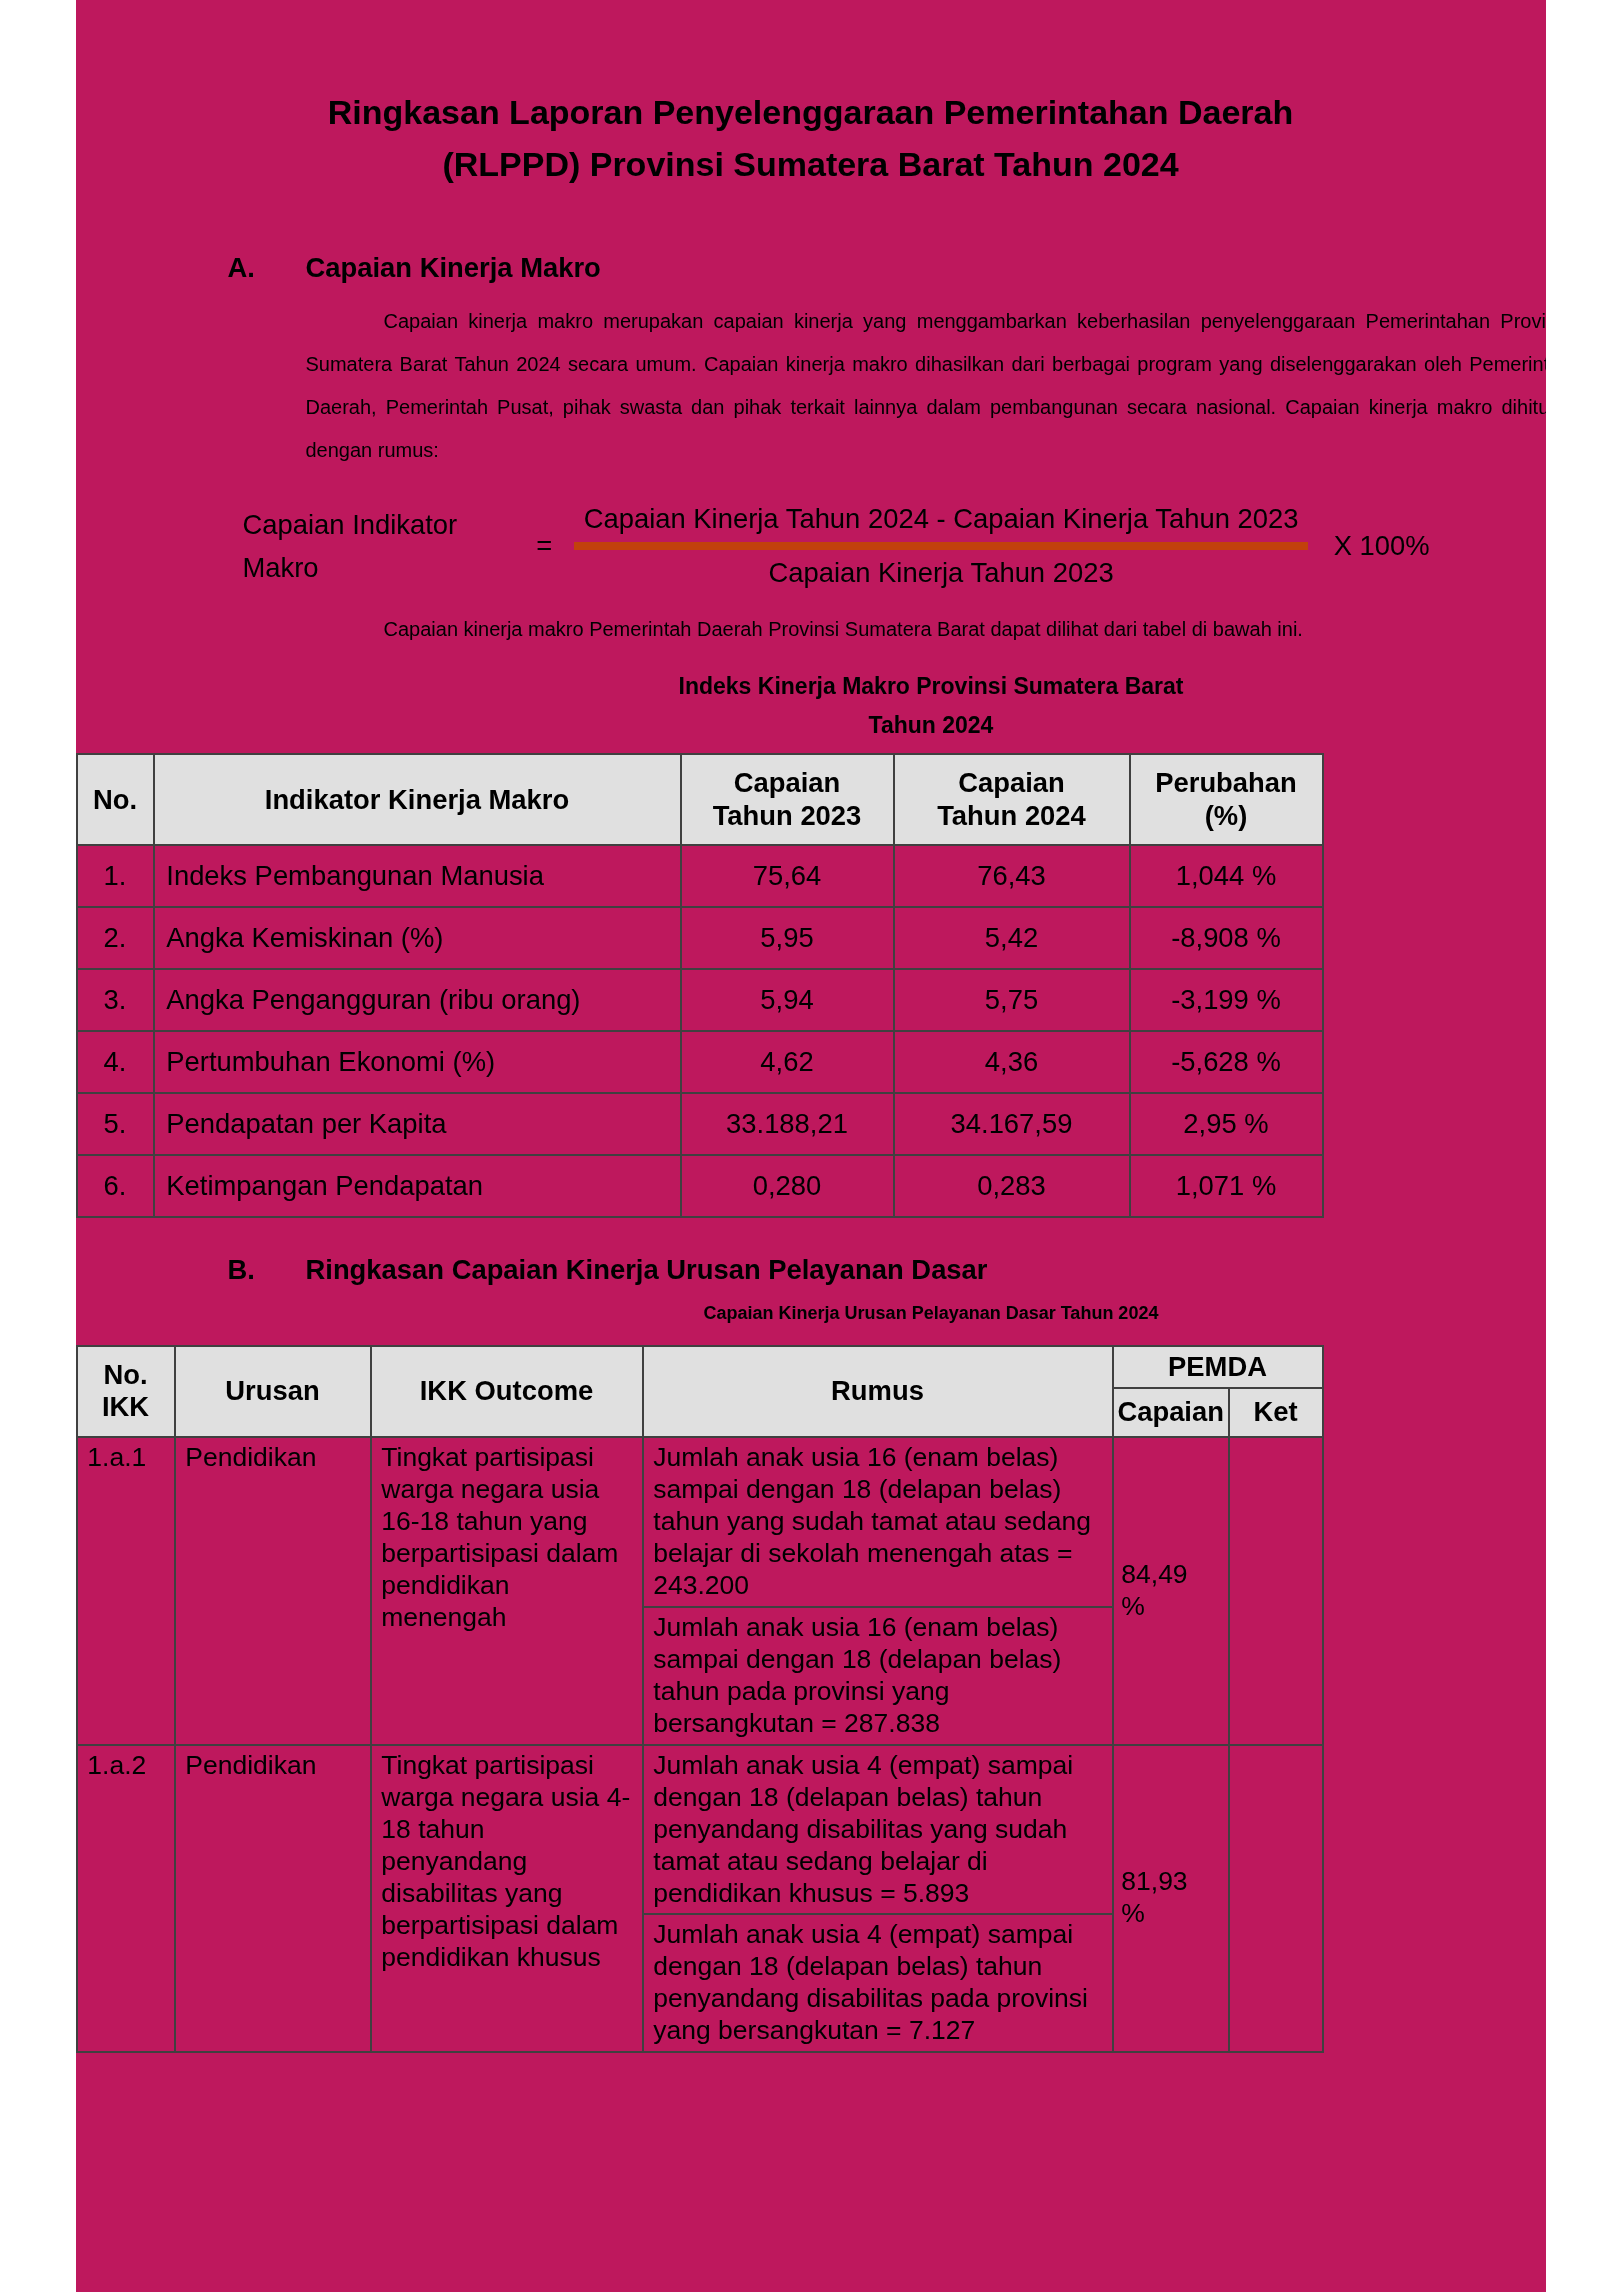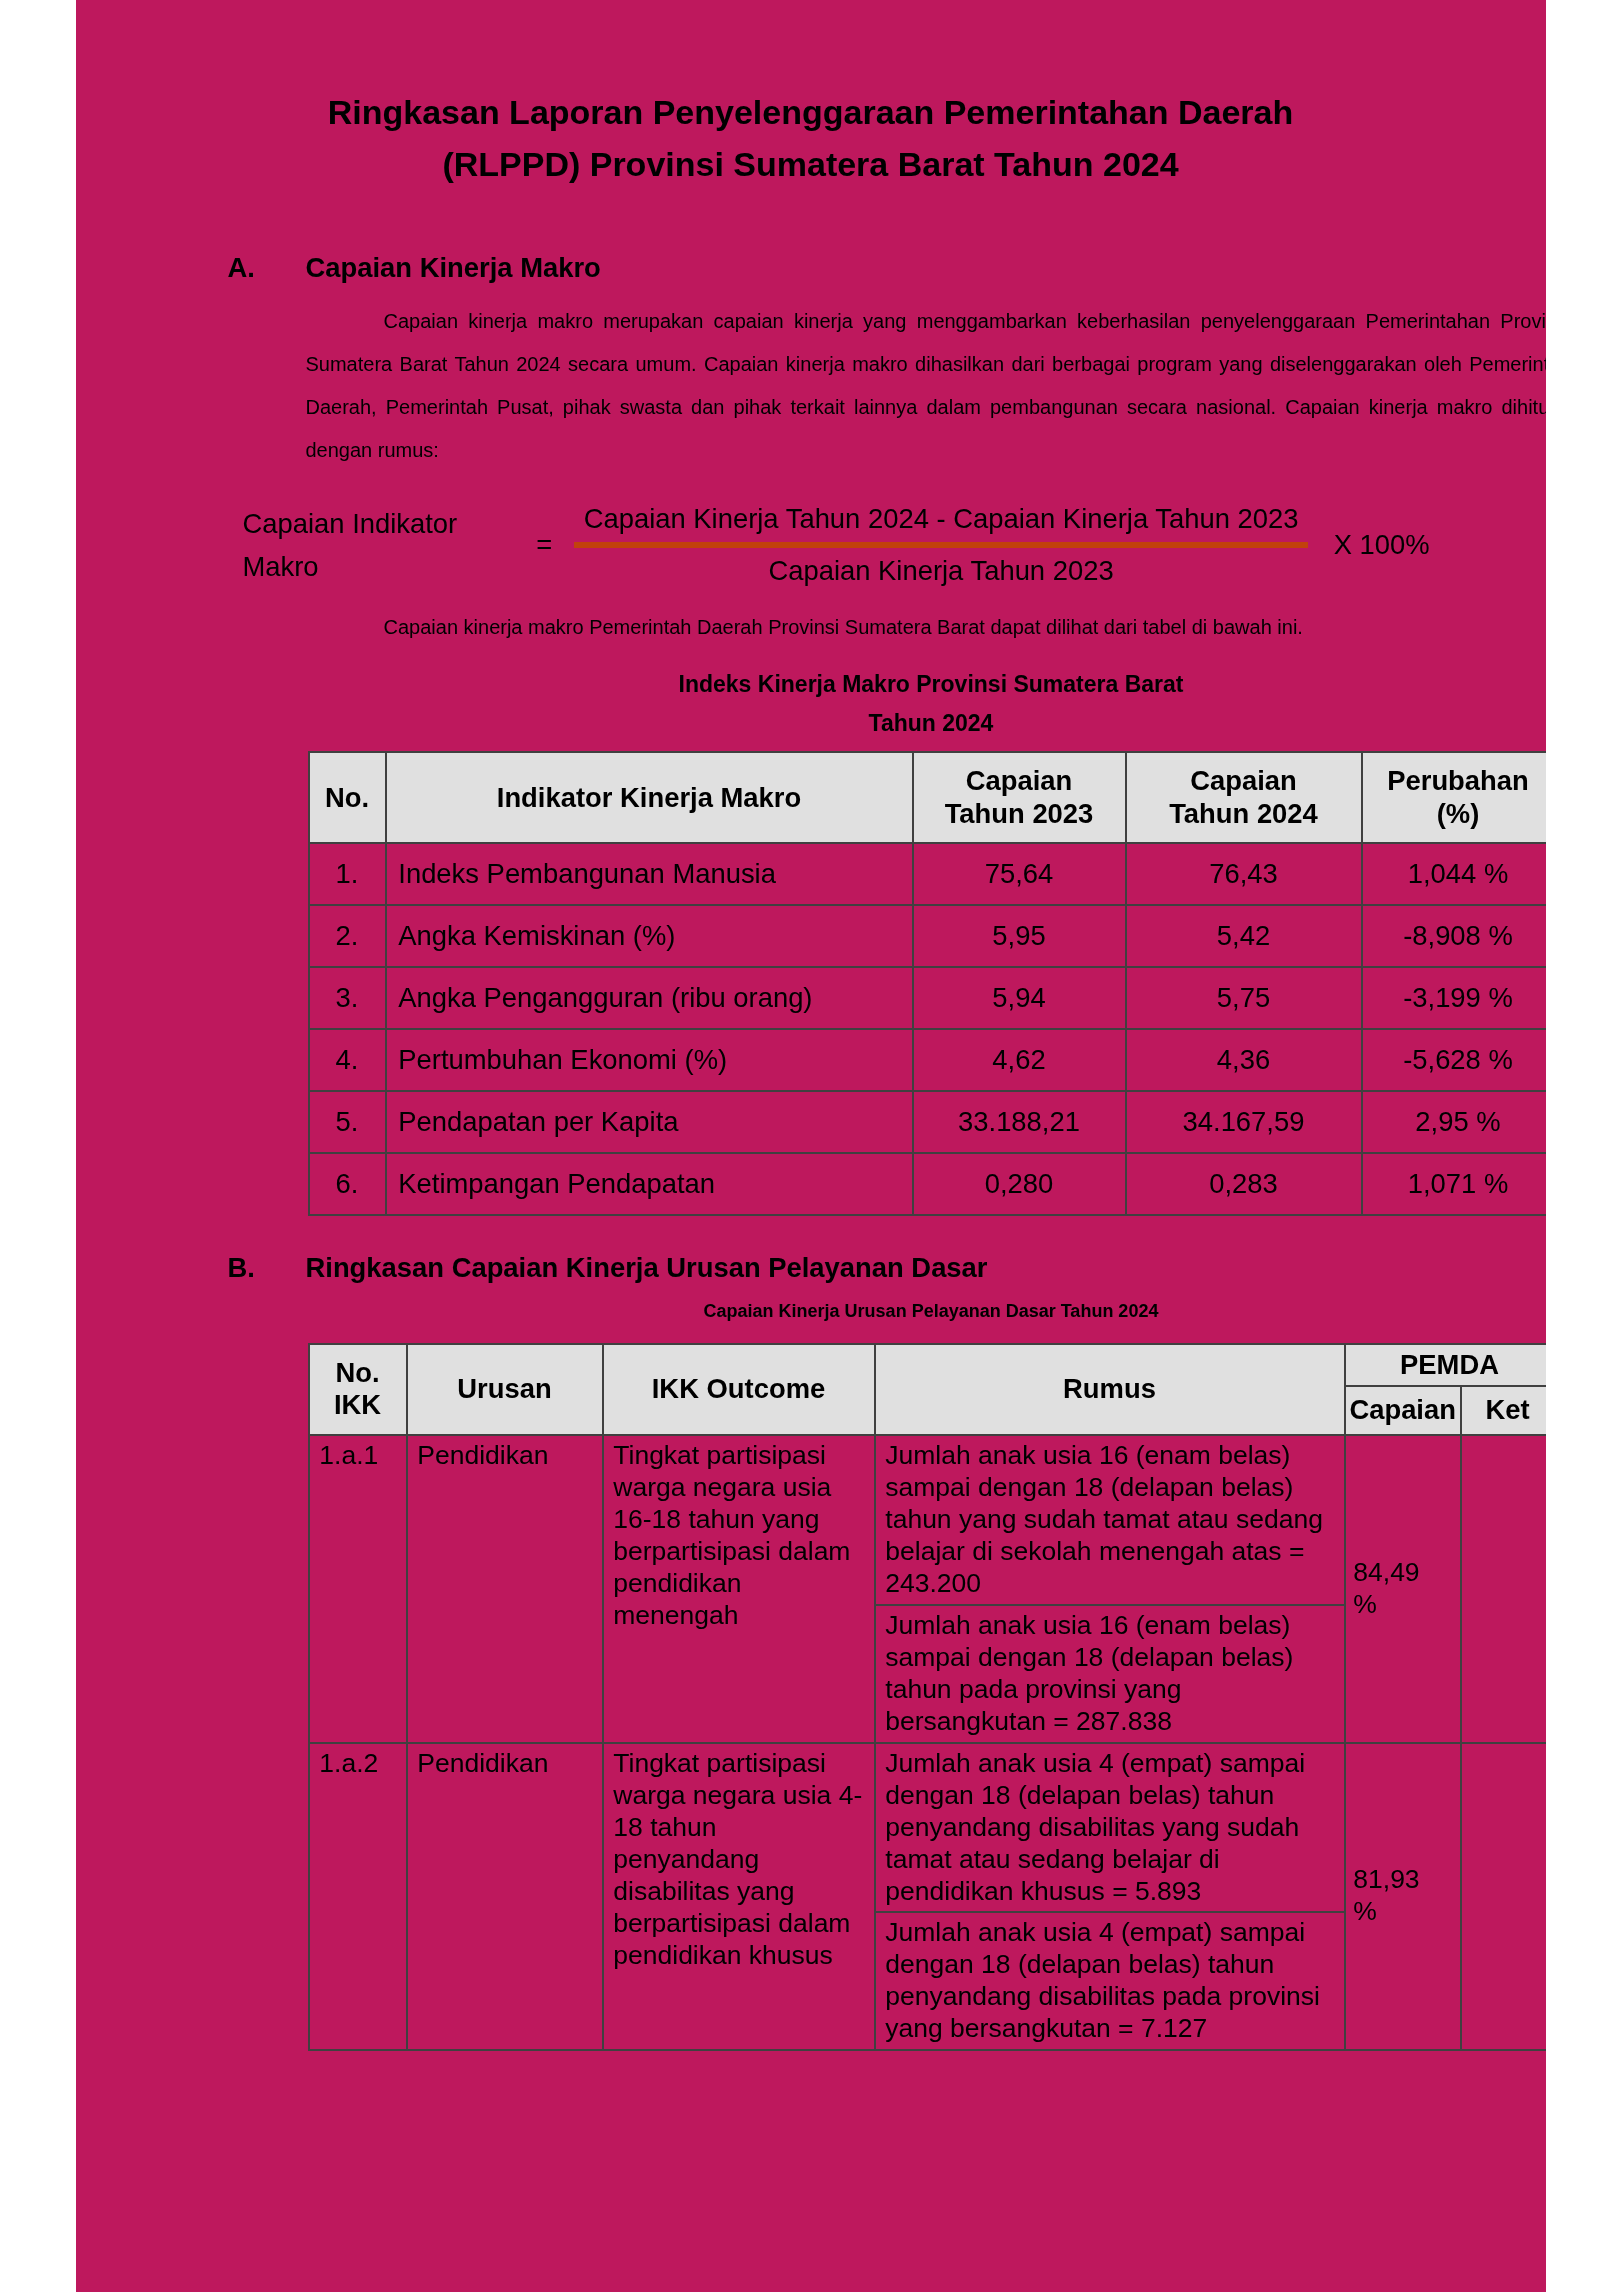--- a/index.html
+++ b/index.html
@@ -39,32 +39,32 @@
   .para.second{margin-top:17.6px;}
 
   .formula{
     display:flex;align-items:center;
     margin:29px 0 0 167px;
     font-size:27.4px;
   }
   .formula .lhs{flex:0 0 284px;line-height:43px;}
   .formula .eq{padding:0 21.6px 0 9.8px;}
   .formula .frac{text-align:center;}
-  .formula .num{padding:0 9.8px 5.9px 9.8px;border-bottom:6px solid #c2410c;line-height:35px;}
+  .formula .num{padding:0 9.8px 5.9px 9.8px;border-bottom:8px solid #c2410c;line-height:35px;}
   .formula .den{padding-top:5.9px;line-height:35px;}
   .formula .mult{margin-left:25.5px;}
 
   .table-title-a{
     margin:15.7px 0 0 232px;
     width:1247px;
     text-align:center;
     font-size:23px;font-weight:bold;line-height:39px;
   }
 
-  table{border-collapse:collapse;margin-left:232px;table-layout:fixed;padding-left:40px;}
+  table{border-collapse:collapse;table-layout:fixed;padding-left:40px;}
   .t1{margin-top:7.8px;width:1247px;}
   .t1 th,.t1 td{border:2px solid #404040;}
   .t1 th{
     background:#e0e0e0;
     font-size:27.4px;font-weight:bold;line-height:33px;
     padding:11.8px 5.9px;text-align:center;vertical-align:middle;
     border-bottom-width:2.9px;
   }
   .t1 td{font-size:27.4px;height:60px;padding:0 11.8px;vertical-align:middle;}
   .t1 td.c{text-align:center;padding:0 3.9px;}

